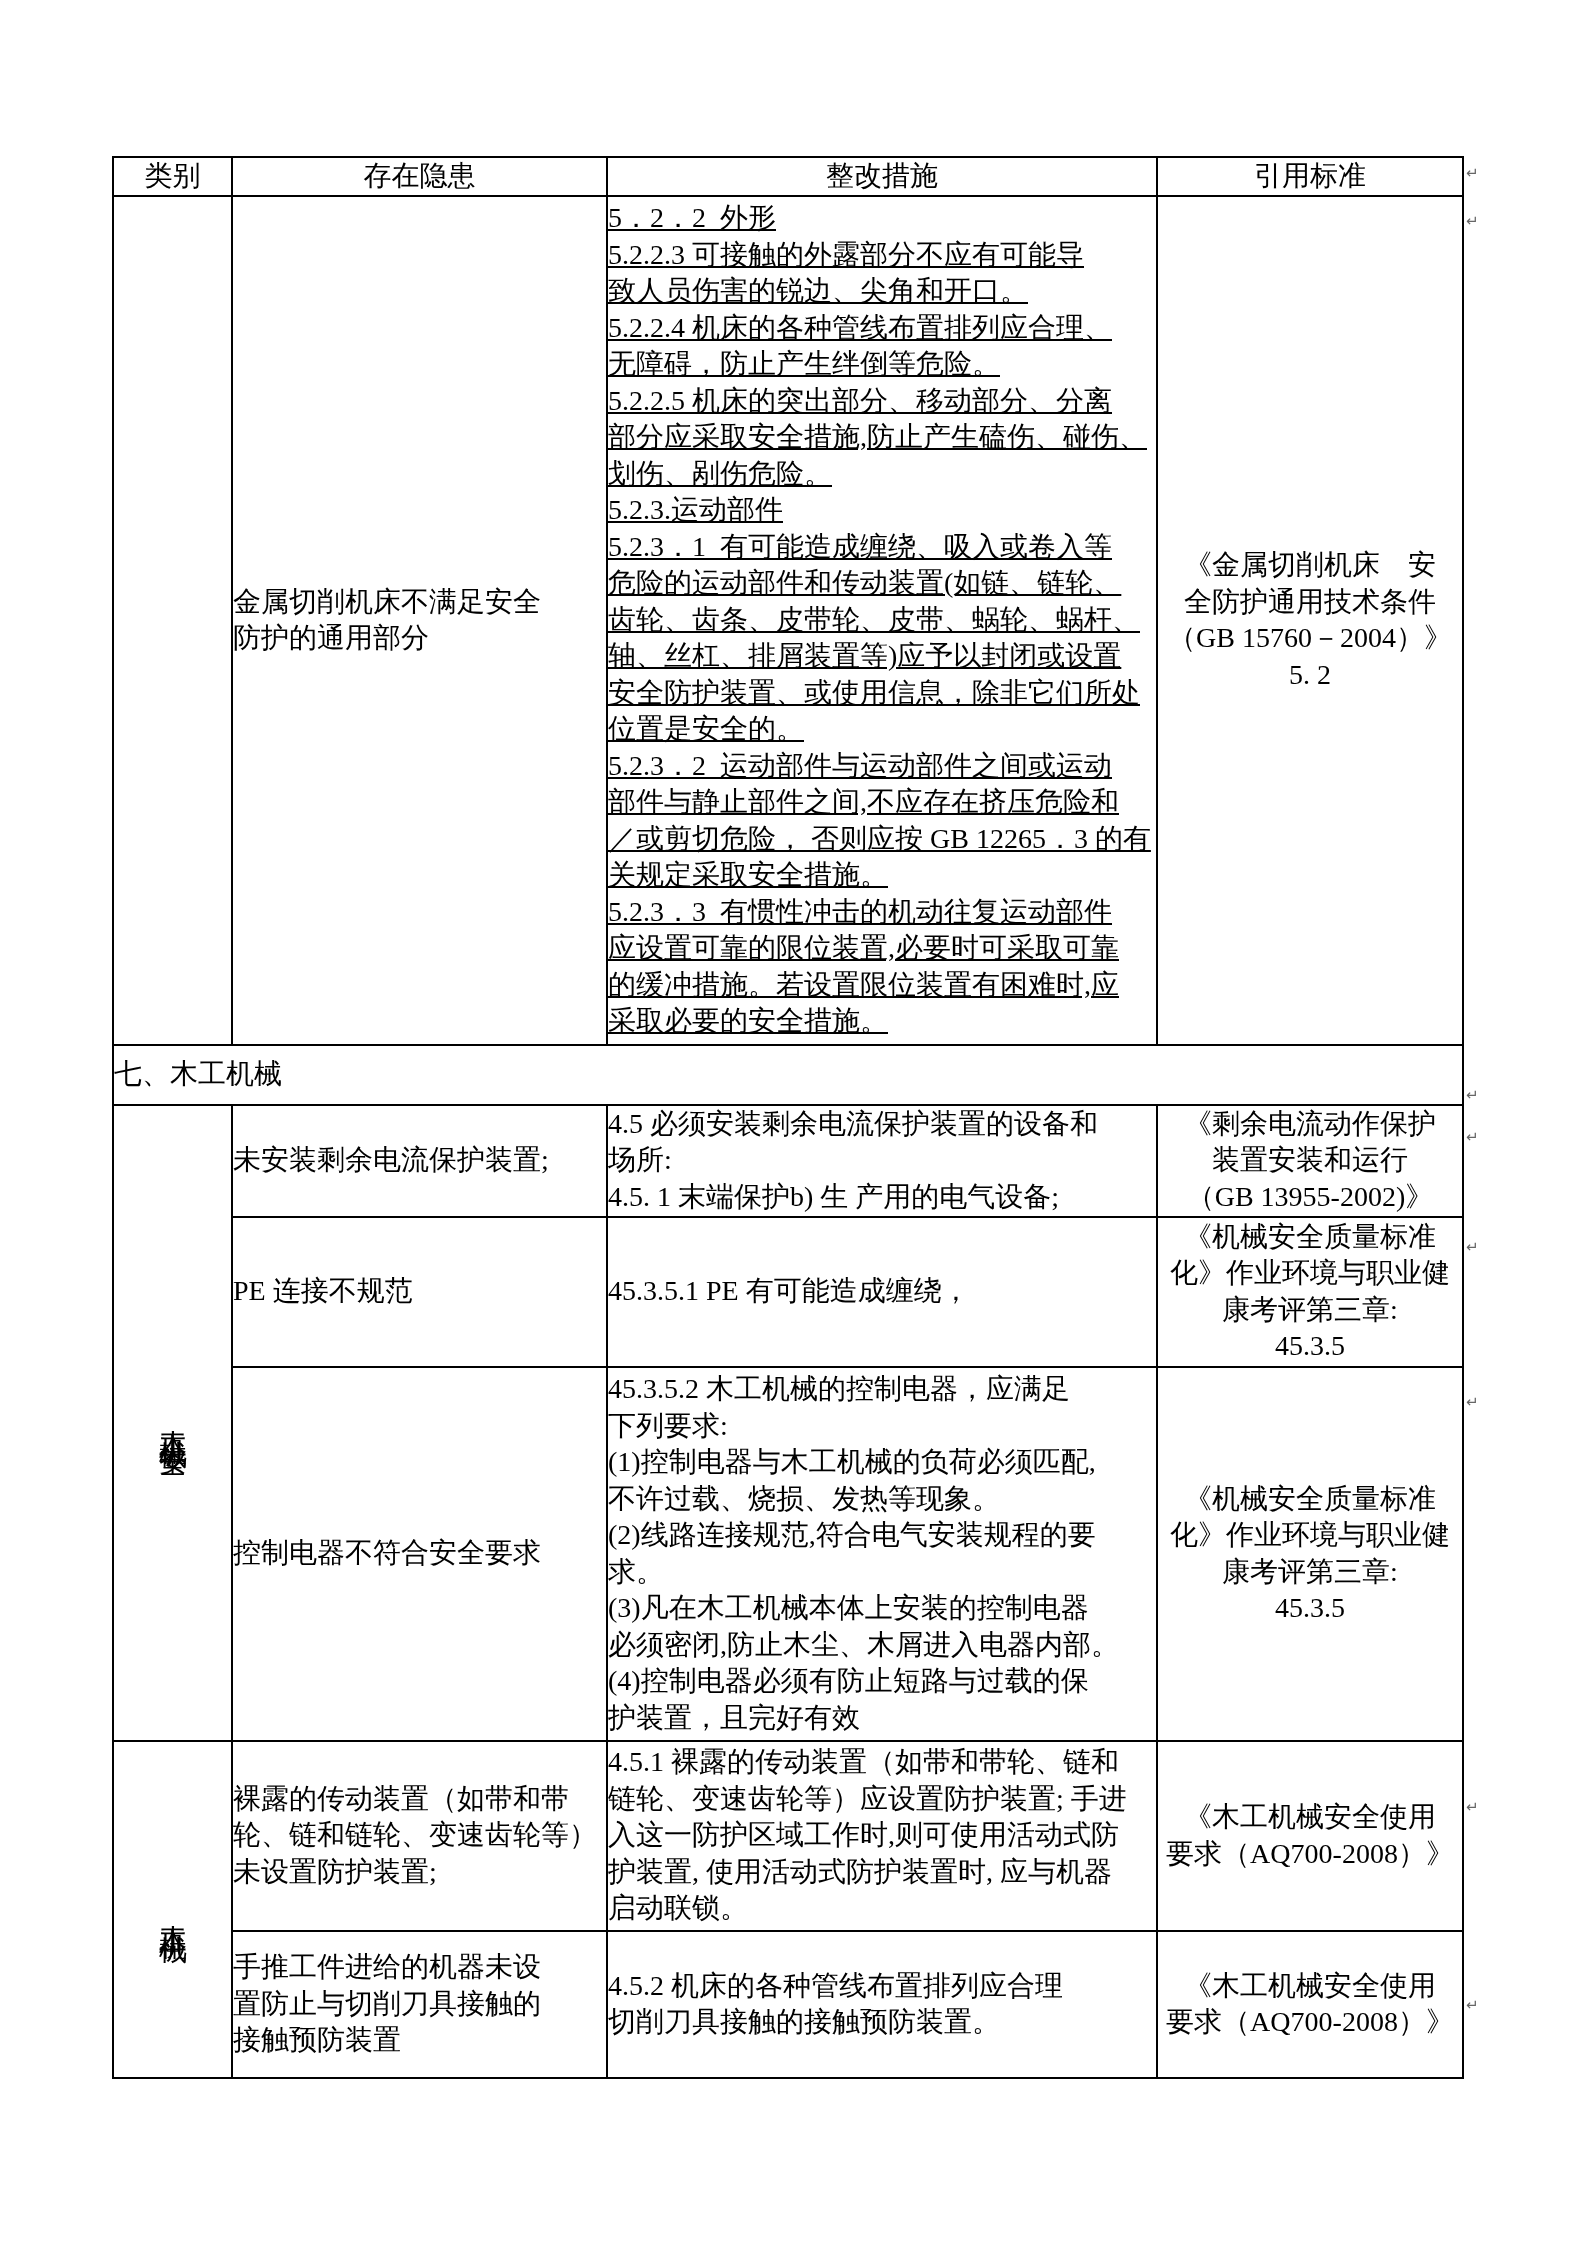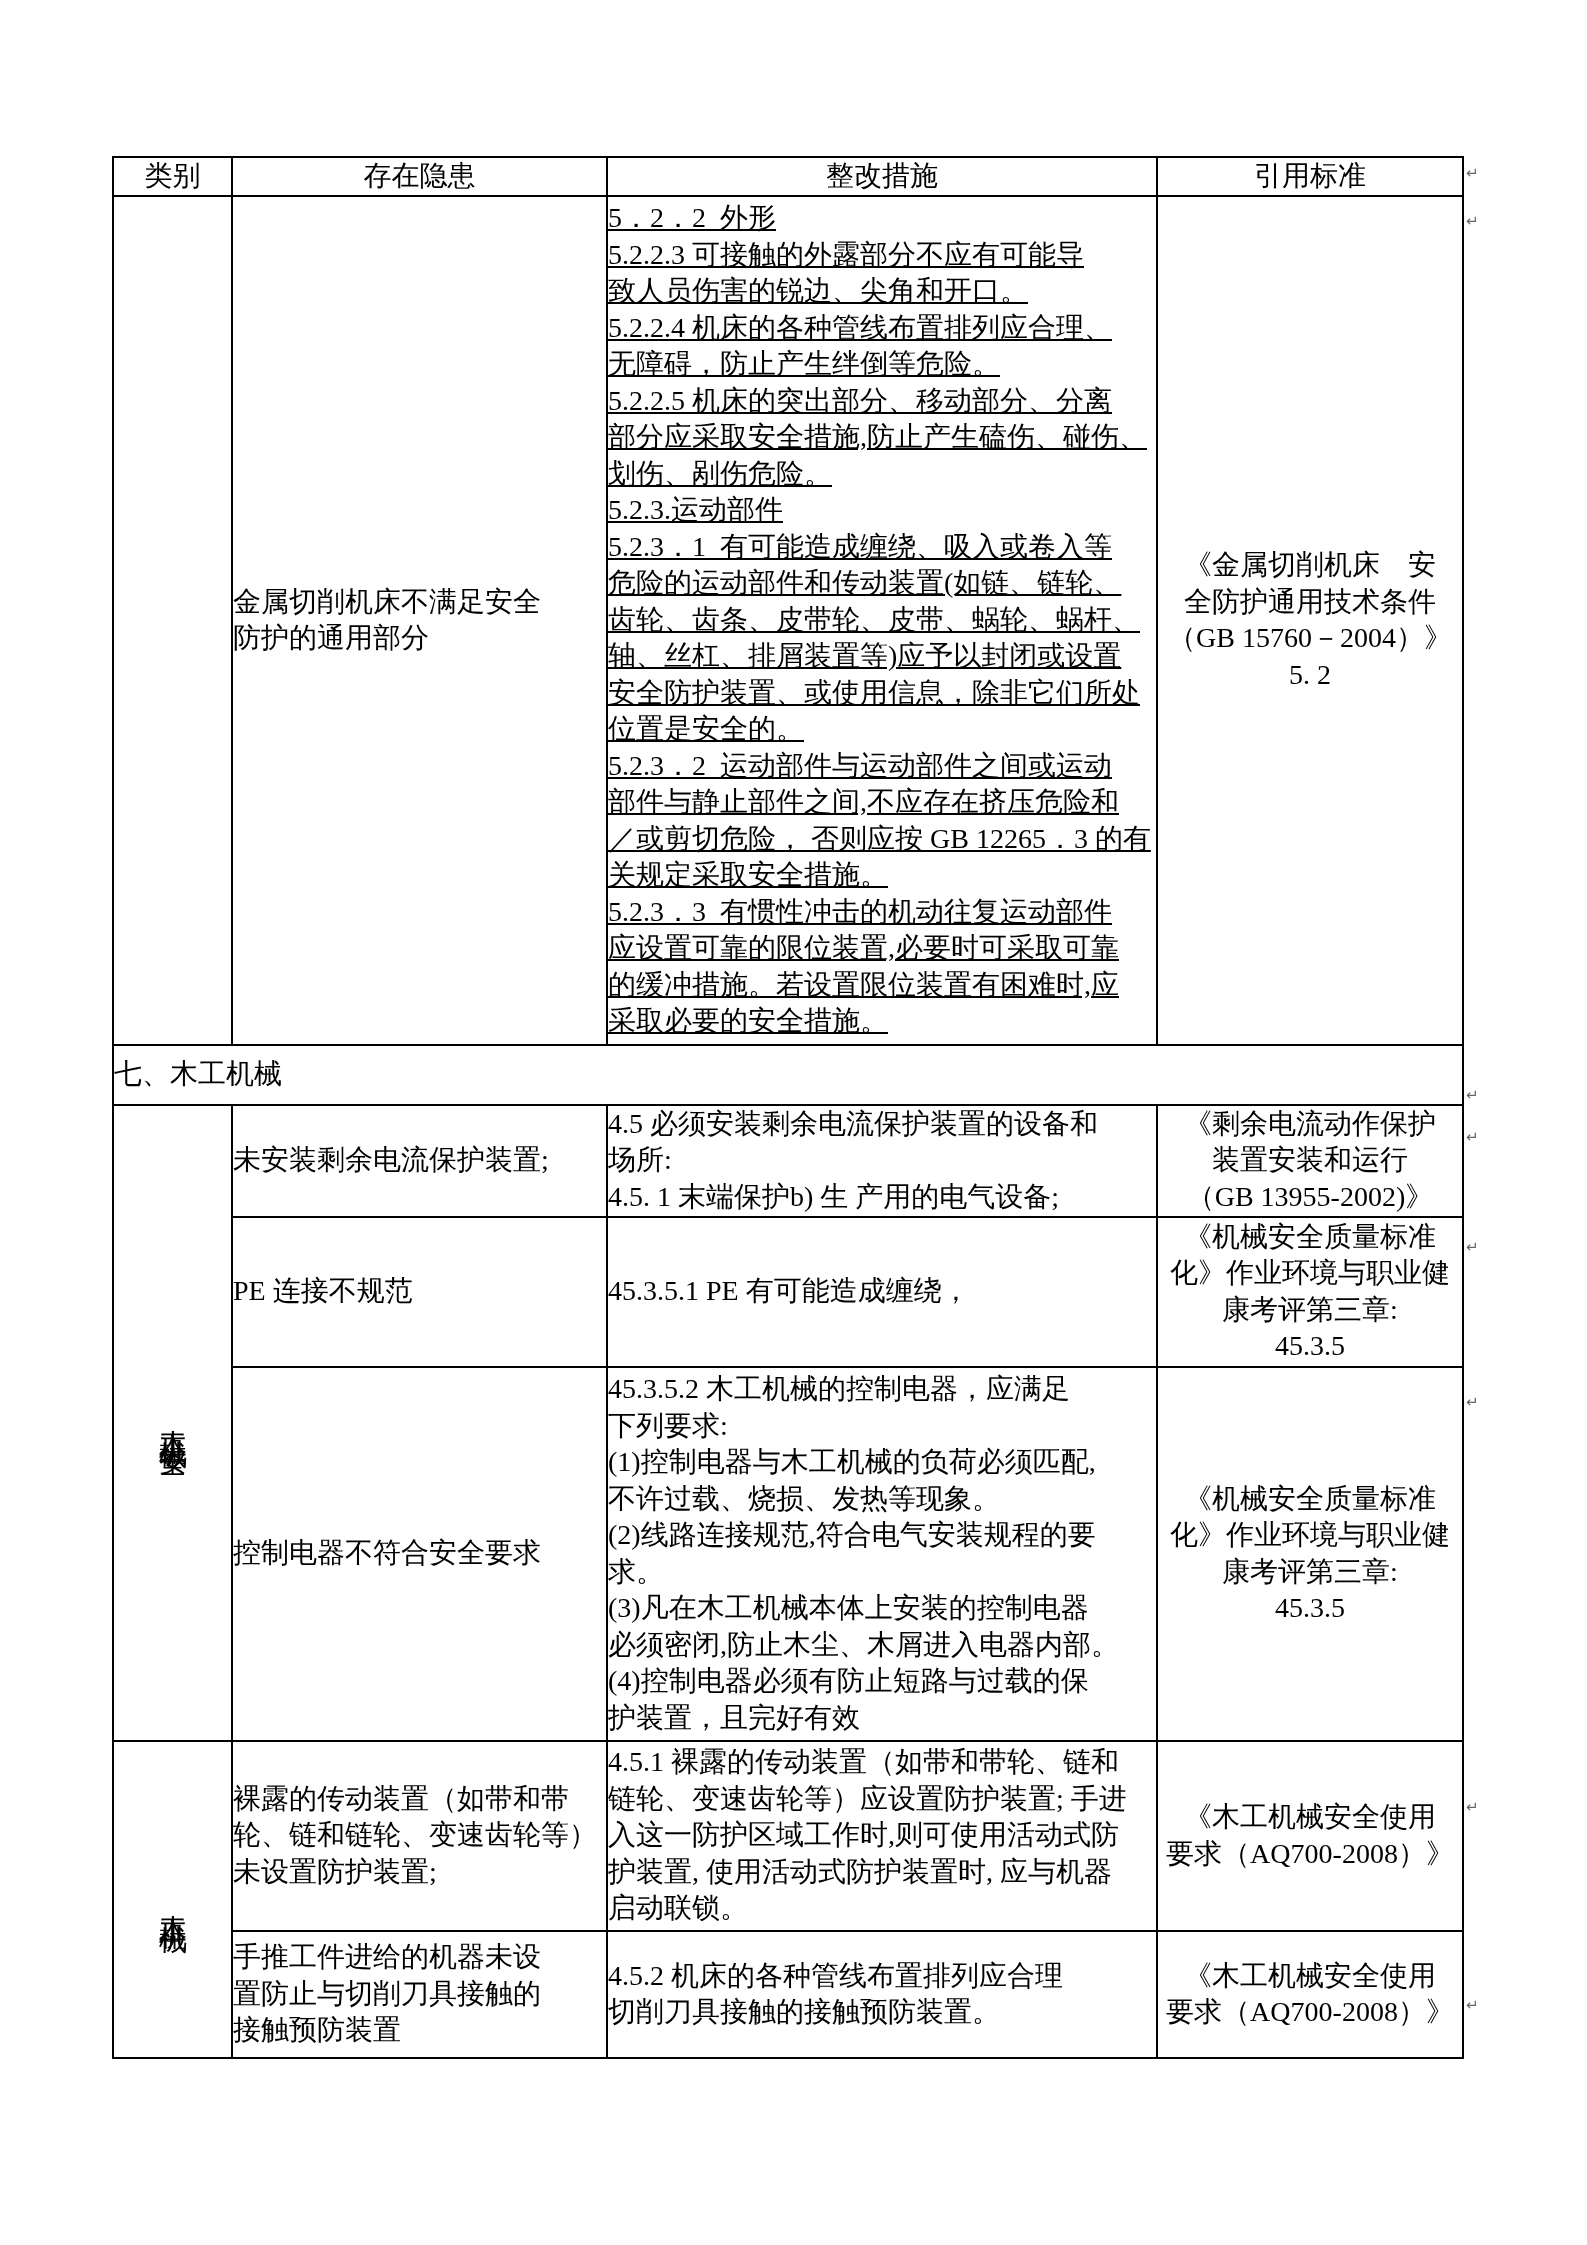--- a/index.html
+++ b/index.html
@@ -157,21 +157,21 @@
 未设置防护装置;</td>
       <td class="measures">4.5.1 裸露的传动装置（如带和带轮、链和
 链轮、变速齿轮等）应设置防护装置; 手进
 入这一防护区域工作时,则可使用活动式防
 护装置, 使用活动式防护装置时, 应与机器
 启动联锁。</td>
       <td class="standard">《木工机械安全使用
 要求（AQ700-2008）》</td>
     </tr>
 
-    <tr style="height:127px">
+    <tr style="height:147px">
       <td class="hazard">手推工件进给的机器未设
 置防止与切削刀具接触的
 接触预防装置</td>
       <td class="measures">4.5.2 机床的各种管线布置排列应合理
 切削刀具接触的接触预防装置。</td>
       <td class="standard">《木工机械安全使用
 要求（AQ700-2008）》</td>
     </tr>
   </tbody>
     </table>

